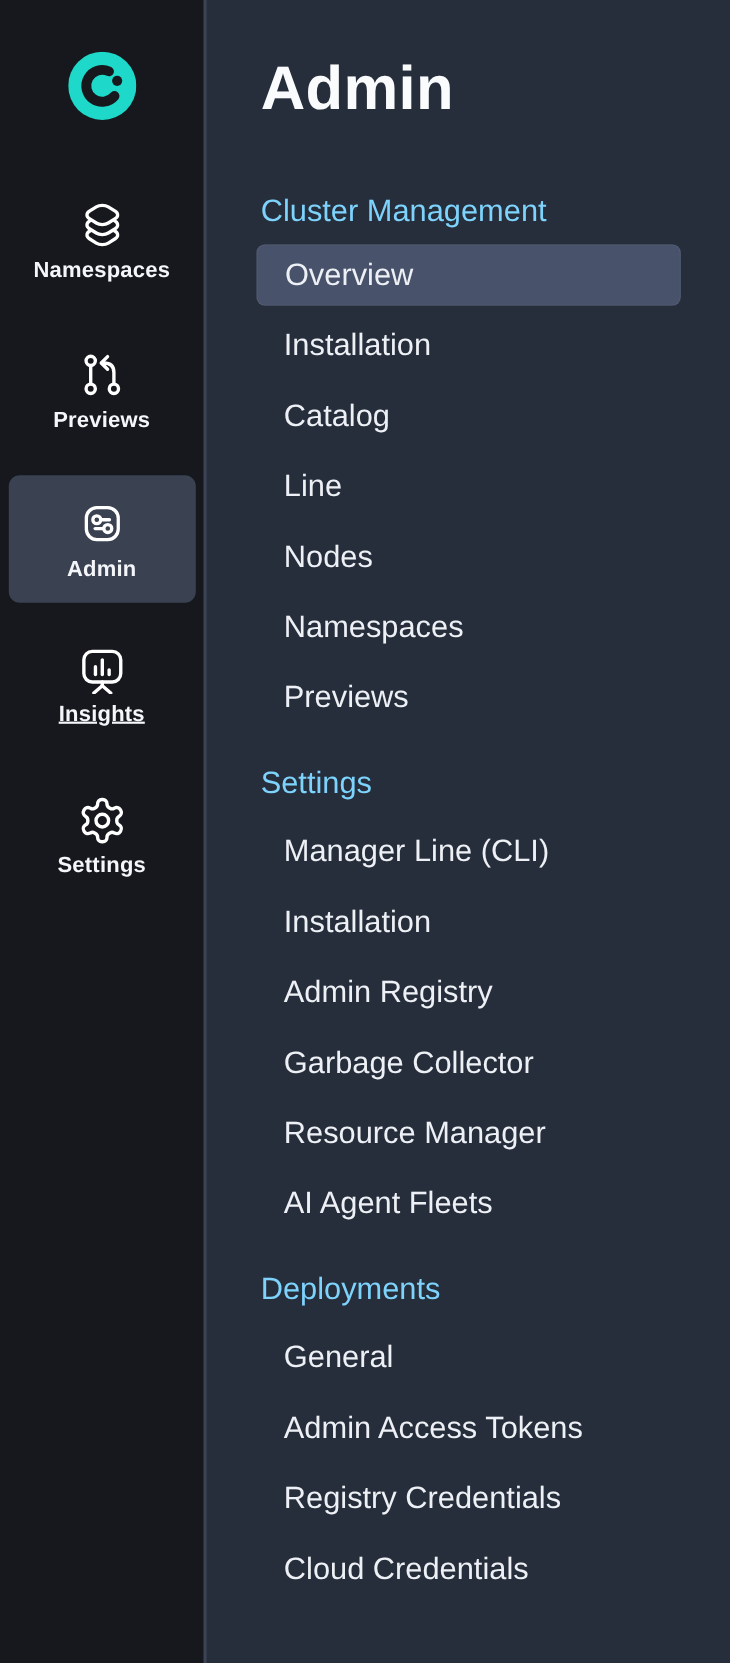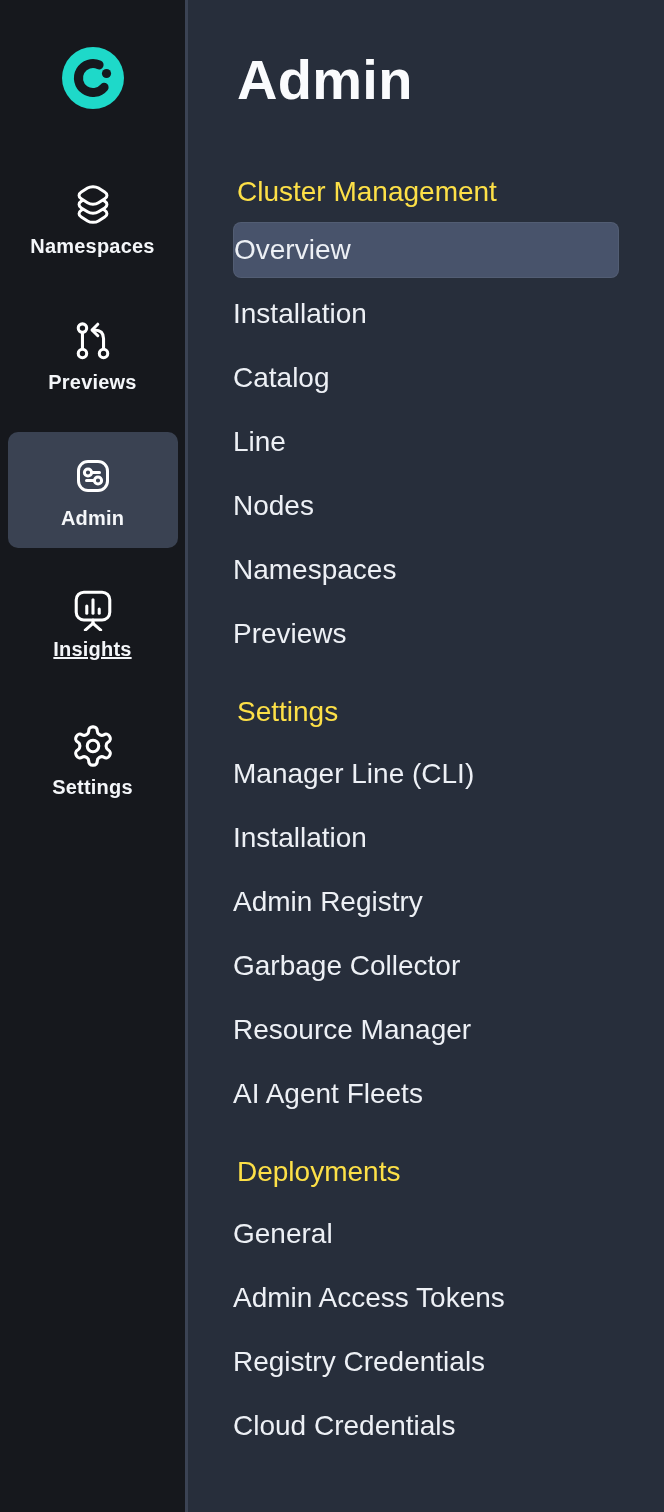--- a/index.html
+++ b/index.html
@@ -40,27 +40,27 @@
   
   .panel { flex: 1; padding: 0 45px; }
   .page-title {
     margin: 52px 0 0 4px;
     font-size: 56px; font-weight: bold; line-height: 56px;
     color: #FAFBFD; letter-spacing: 0.3px;
   }
   .section-header {
     margin: 30px 0 0 4px;
     font-size: 28px; font-weight: normal; line-height: 32px;
-    color: #fde047;
+    color: #7dd3fc;
   }
   .section-header.first { margin-top: 68px; }
   .section-list { list-style: none; margin-top: 14px; }
   .section-list li {
     height: 64px; display: flex; align-items: center;
-    border-radius: 8px;
+    padding-left: 25px; border-radius: 8px;
     font-size: 28px; color: #EDF0F5; cursor: pointer;
     white-space: nowrap;
   }
   .section-list li.selected {
     background: #48536B;
     border: 1px solid rgba(255,255,255,0.06);
     height: 56px; margin: 4px 0;
   }
 </style>
 </head>

